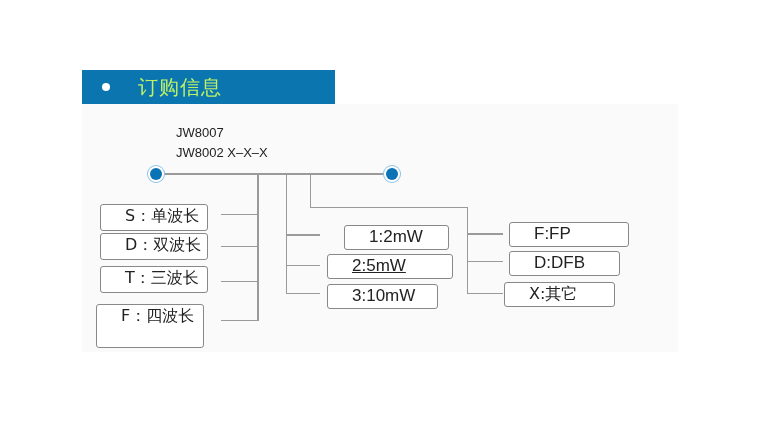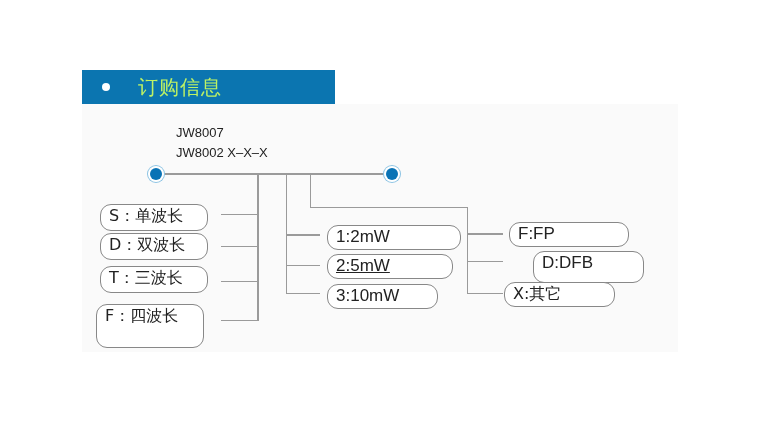--- a/index.html
+++ b/index.html
@@ -7,22 +7,22 @@
          font-family:"Liberation Sans","DejaVu Sans",sans-serif; }
   .header { position:absolute; left:82px; top:70px; width:253px; height:34px; background:#0b75b0; }
   .header .bullet { position:absolute; left:20px; top:13px; width:8px; height:8px; border-radius:50%; background:#ffffff; }
   .header .title { position:absolute; left:56px; top:5px; font-size:20px; color:#bef264; letter-spacing:1px; line-height:24px;
                    font-family:"DejaVu Sans",sans-serif; }
   .panel { position:absolute; left:82px; top:104px; width:596px; height:248px; background:#fafafa; }
   .model { position:absolute; left:176px; font-size:13px; color:#222; line-height:19px; }
   .line { position:absolute; background:#9a9a9a; }
   .dot { position:absolute; width:12px; height:12px; border-radius:50%; background:#0a73b5;
          box-shadow:0 0 0 2px #ffffff, 0 0 0 3px #8cc3e3; }
-  .box { position:absolute; box-sizing:border-box; border:1px solid #888; border-radius:11px; background:#fff;
-         font-size:17px; color:#222; line-height:22px; padding-left:8px; white-space:nowrap; }
+  .box { position:absolute; box-sizing:border-box; border:1px solid #888; border-radius:3px; background:#fff;
+         font-size:17px; color:#222; line-height:22px; padding-left:24px; white-space:nowrap; }
   .box.cn { font-family:"DejaVu Sans",sans-serif; font-size:16px; }
 </style>
 </head>
 <body>
 
 <div class="header">
   <span class="bullet"></span>
   <span class="title">订购信息</span>
 </div>
 
@@ -44,26 +44,26 @@
 <div class="box cn" style="left:100px; top:204px; width:108px; height:27px;">S：单波长</div>
 <div class="box cn" style="left:100px; top:233px; width:108px; height:27px;">D：双波长</div>
 <div class="box cn" style="left:100px; top:266px; width:108px; height:27px;">T：三波长</div>
 <div class="box cn" style="left:96px; top:304px; width:108px; height:44px;">F：四波长</div>
 
 <div class="line" style="left:286px; top:174px; width:1px; height:120px;"></div>
 <div class="line" style="left:286px; top:234px; width:34px; height:2px;"></div>
 <div class="line" style="left:286px; top:265px; width:34px; height:1px;"></div>
 <div class="line" style="left:286px; top:293px; width:34px; height:1px;"></div>
 
-<div class="box" style="left:327px; top:225px; width:134px; height:25px;">1:2mW</div>
+<div class="box" style="left:344px; top:225px; width:105px; height:25px;">1:2mW</div>
 <div class="box" style="left:327px; top:254px; width:126px; height:25px;text-decoration:underline;">2:5mW</div>
 <div class="box" style="left:327px; top:284px; width:111px; height:25px;">3:10mW</div>
 
 <div class="line" style="left:310px; top:174px; width:1px; height:34px;"></div>
 <div class="line" style="left:310px; top:207px; width:158px; height:1px;"></div>
 <div class="line" style="left:467px; top:207px; width:1px; height:87px;"></div>
 <div class="line" style="left:467px; top:233px; width:36px; height:2px;"></div>
 <div class="line" style="left:467px; top:261px; width:36px; height:1px;"></div>
 <div class="line" style="left:467px; top:293px; width:36px; height:1px;"></div>
 
 <div class="box" style="left:509px; top:222px; width:120px; height:25px;">F:FP</div>
-<div class="box" style="left:533px; top:251px; width:111px; height:32px;">D:DFB</div>
+<div class="box" style="left:509px; top:251px; width:111px; height:25px;">D:DFB</div>
 <div class="box cn" style="left:504px; top:282px; width:111px; height:25px;">X:其它</div>
 
 </body></html>

